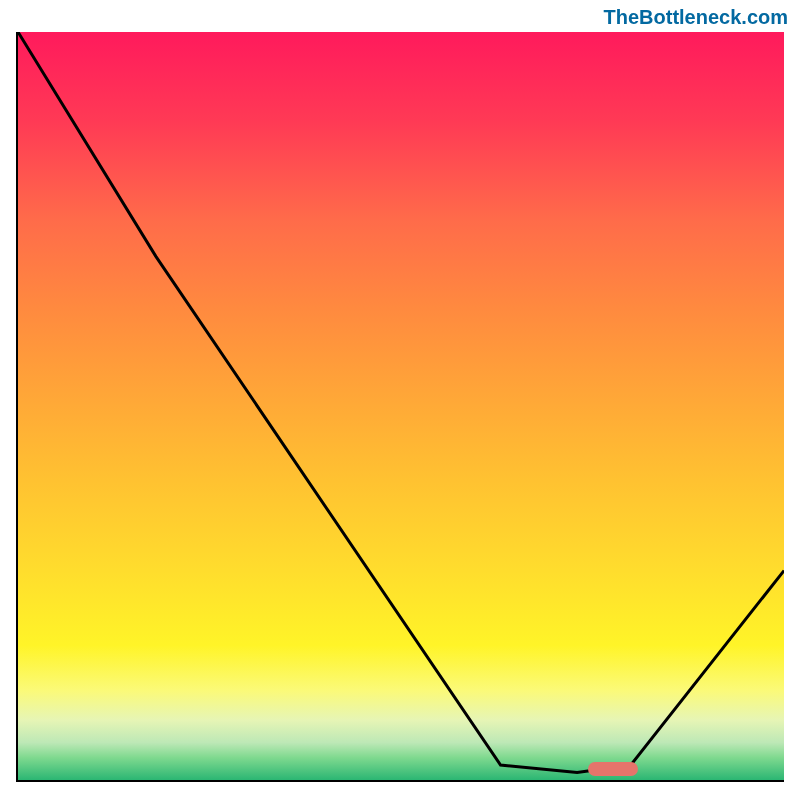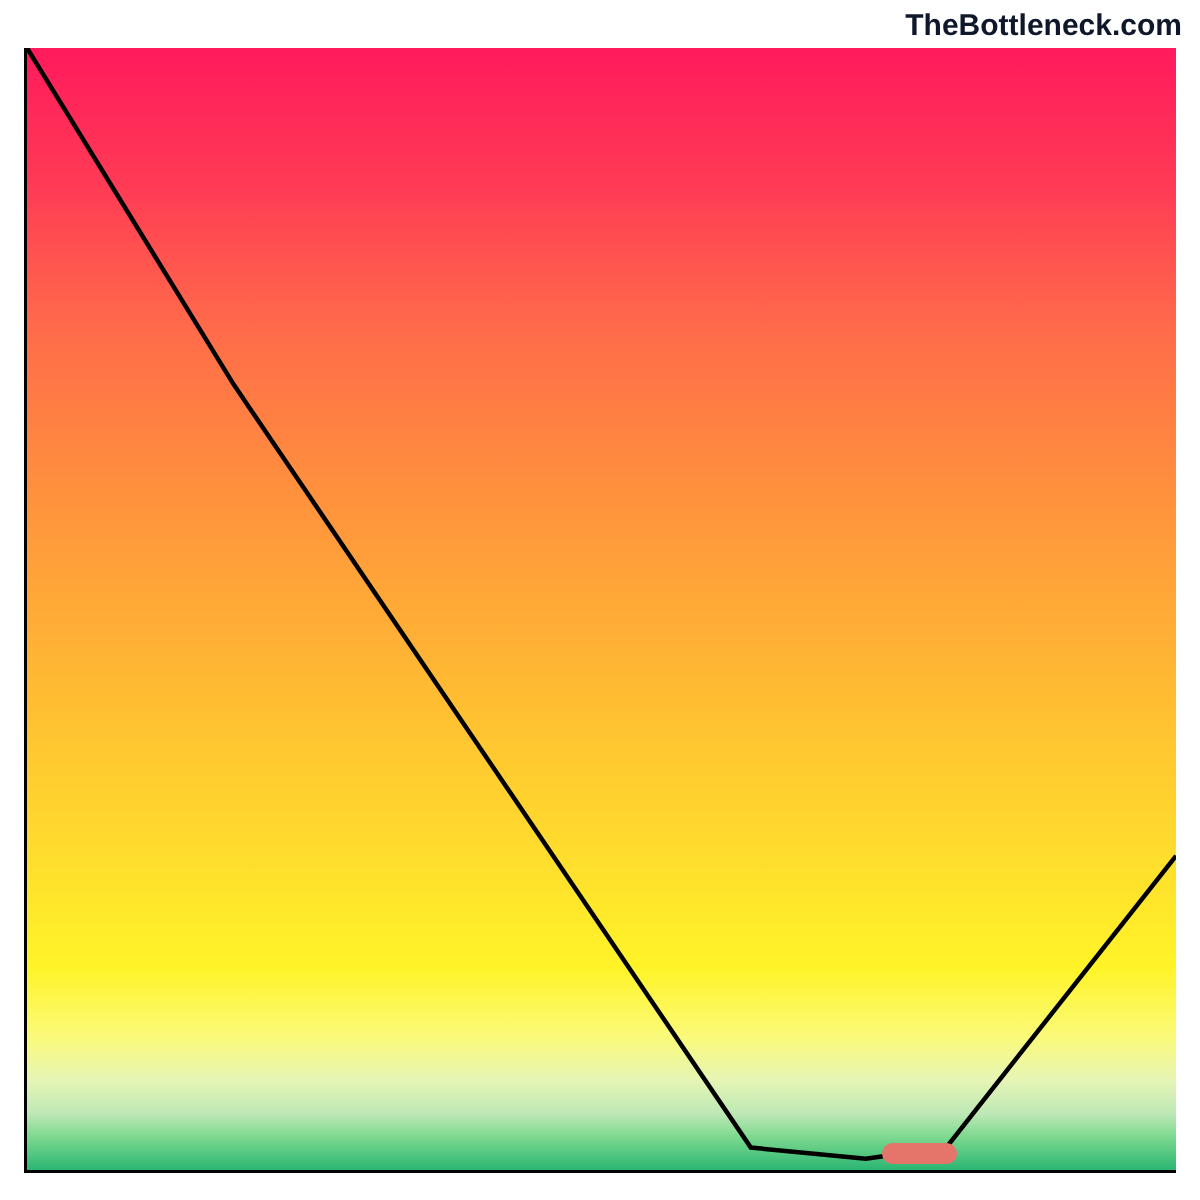--- a/index.html
+++ b/index.html
@@ -50,21 +50,21 @@
     border-radius: 7px;
     bottom: 4px;
     left: 570px;
   }
   .watermark {
     position: absolute;
     top: 6px;
     right: 12px;
     font-size: 20px;
     font-weight: bold;
-    color: #0f172a;
+    color: #0369a1;
     text-align: center;
   }
 </style>
 </head>
 <body>
 
 <div class="watermark">TheBottleneck.com</div>
 
 <div class="chart-container">
 

